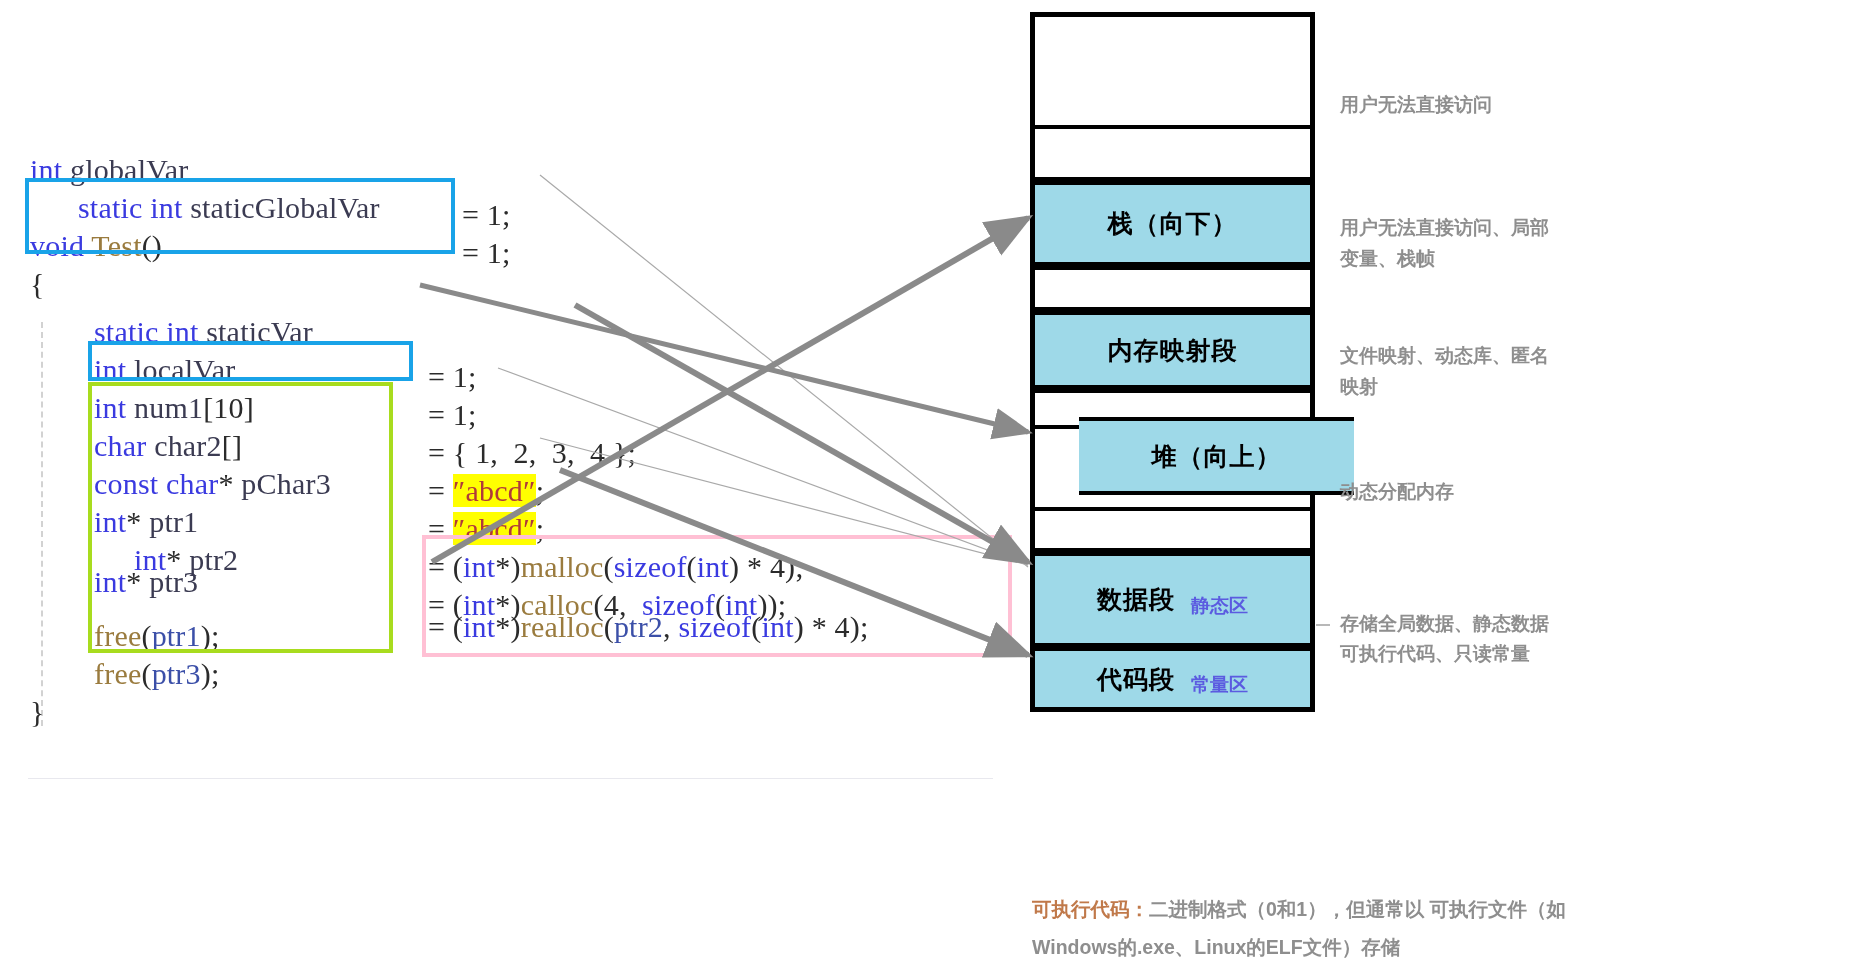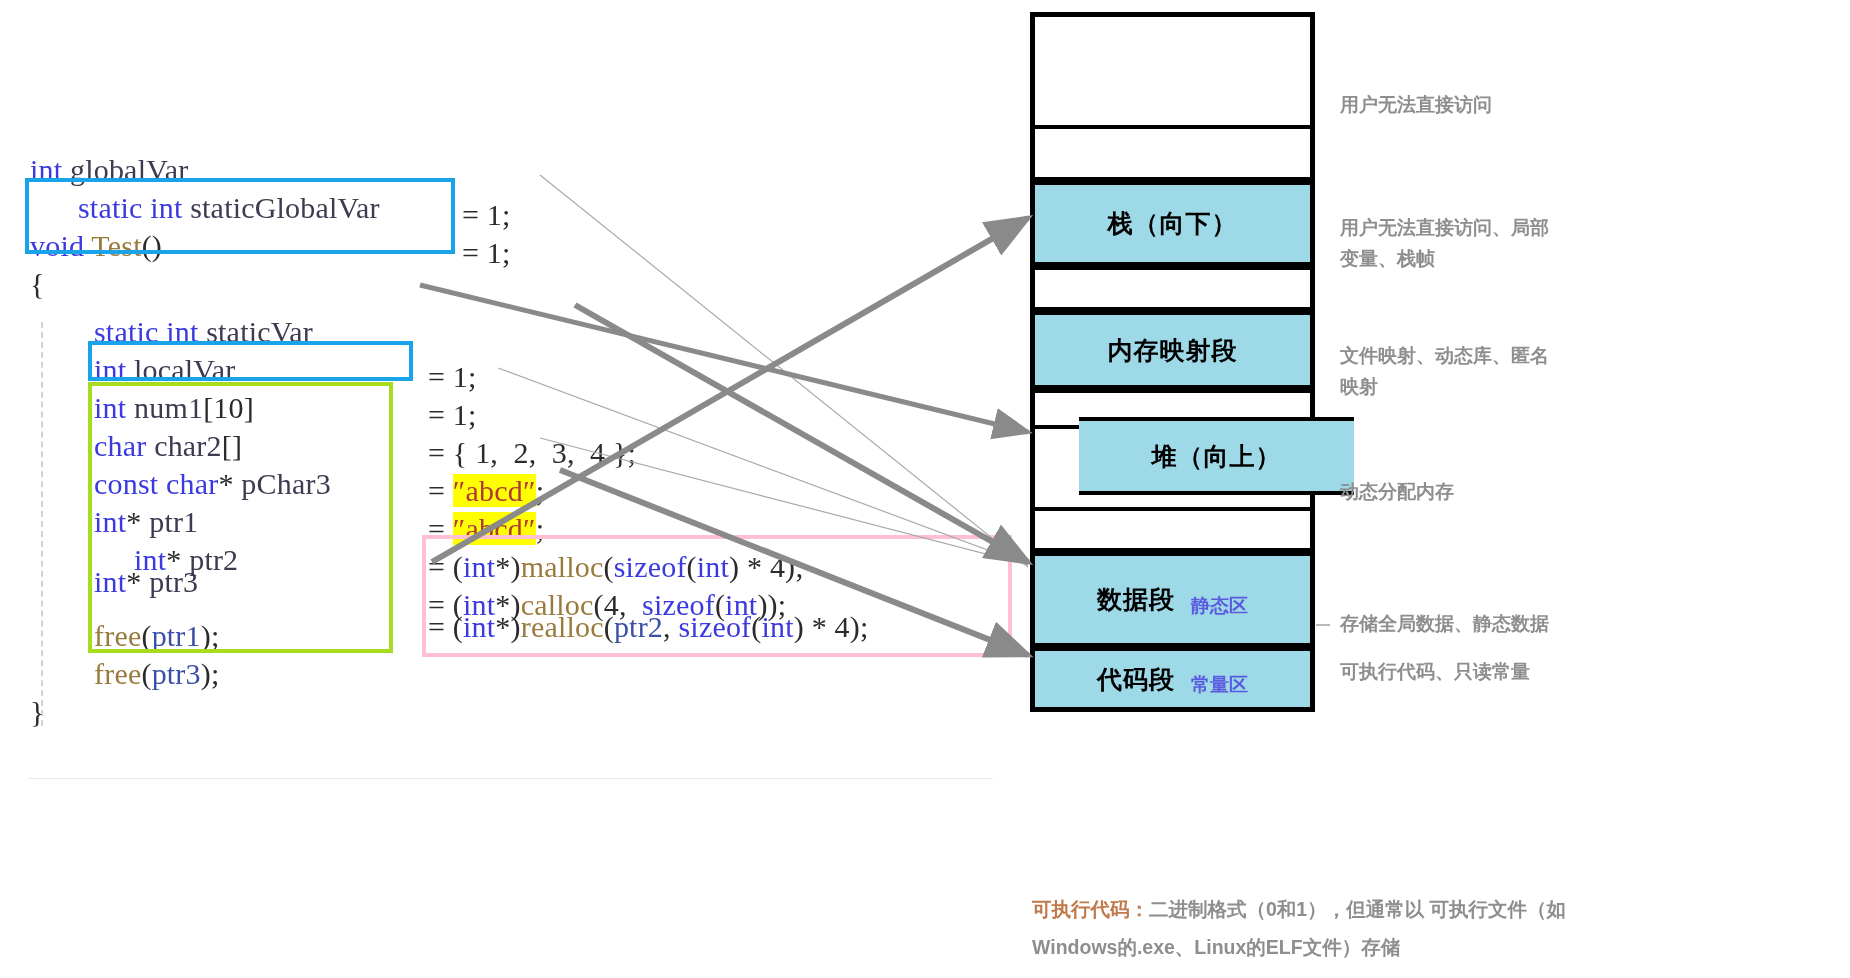--- a/index.html
+++ b/index.html
@@ -187,21 +187,21 @@
       <span class="seg-title">代码段</span>
       <span class="seg-sub">常量区</span>
   </div>
 </div>
 
 <div class="anno" style="top:53px;">用户无法直接访问</div>
 <div class="anno" style="top:176px;">用户无法直接访问、局部变量、栈帧</div>
 <div class="anno" style="top:304px;">文件映射、动态库、匿名映射</div>
 <div class="anno" style="top:440px;">动态分配内存</div>
 <div class="anno" style="top:572px;">存储全局数据、静态数据</div>
-<div class="anno" style="top:620px;">可执行代码、只读常量</div>
+<div class="anno" style="top:602px;">可执行代码、只读常量</div>
 
 <div id="caption">
   <span class="lead">可执行代码：</span><span>二进制格式（0和1），但通常以 可执行文件（如Windows的.exe、Linux的ELF文件）存储</span>
 </div>
 
 <svg id="arrows" viewBox="0 0 1850 978">
   <defs>
     <marker id="ah" markerWidth="9" markerHeight="9" refX="7" refY="3.2" orient="auto">
       <path d="M0,0 L8,3.2 L0,6.4 z" fill="#8a8a8a"></path>
     </marker>

